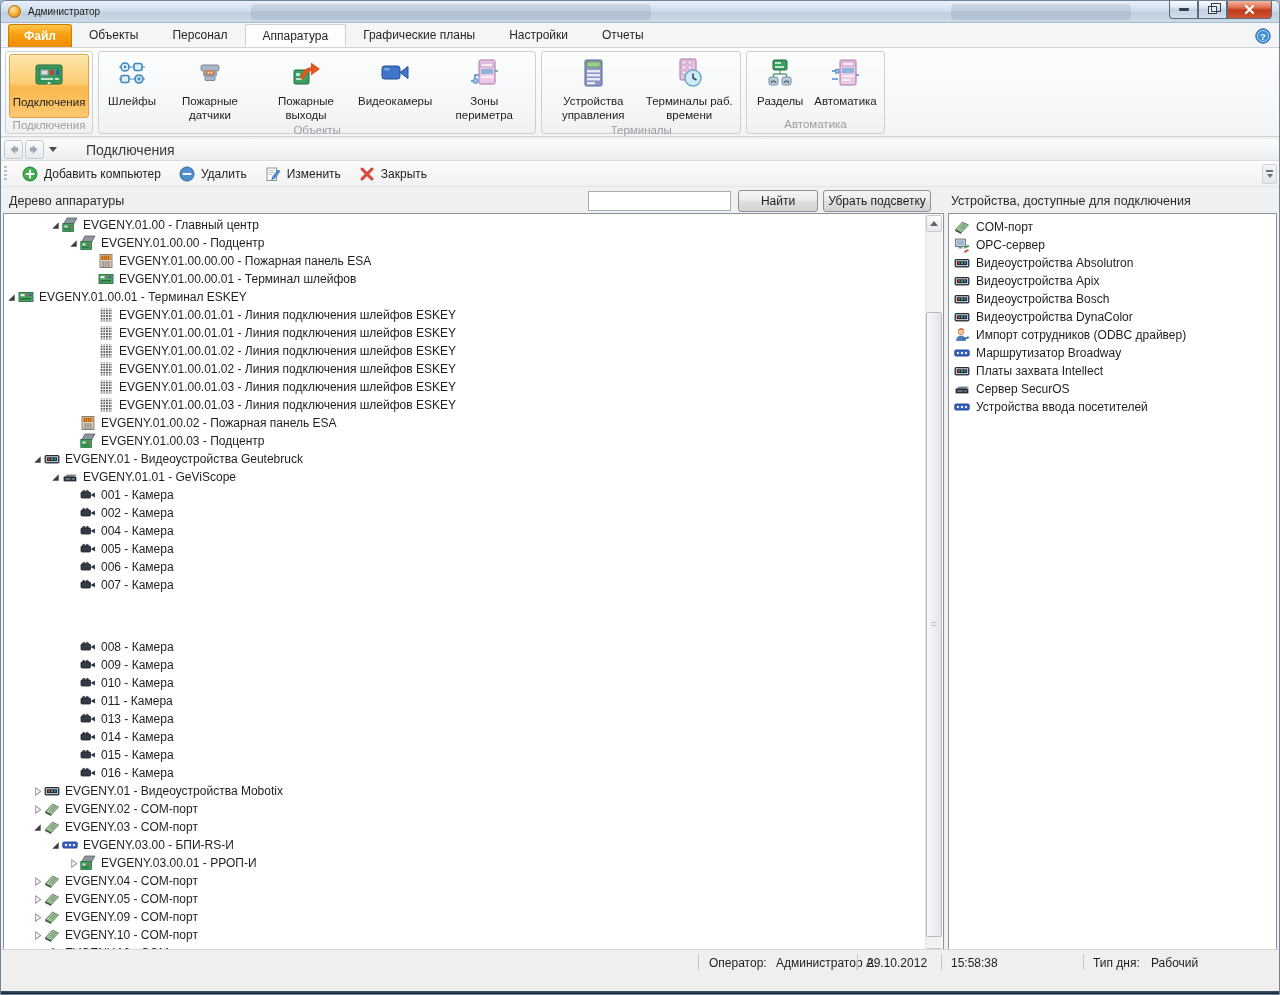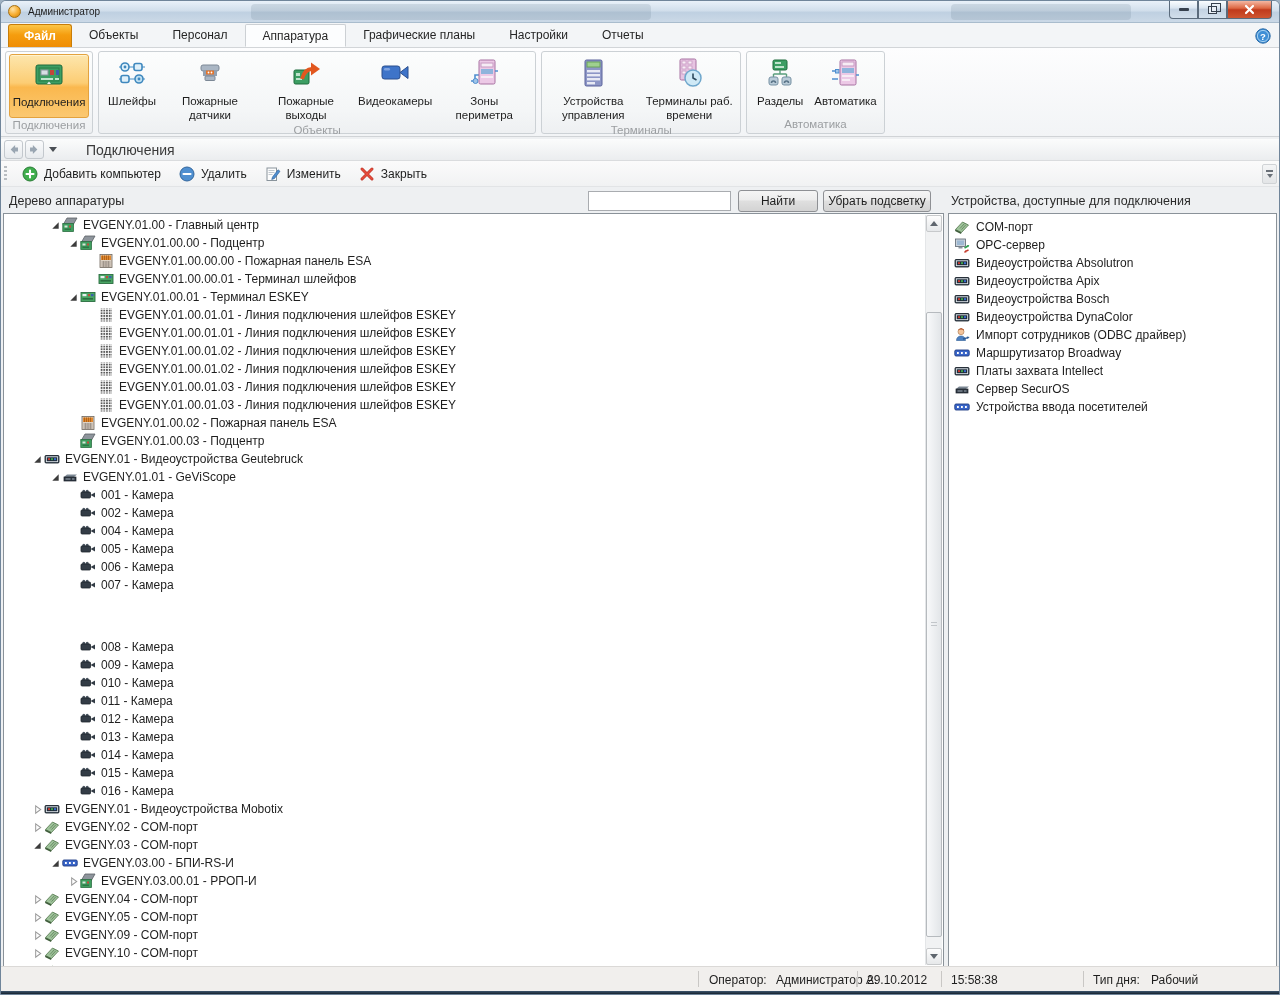--- a/index.html
+++ b/index.html
@@ -99,21 +99,21 @@
   .sb-down i{width:0;height:0;border-left:4px solid transparent;border-right:4px solid transparent;border-top:5px solid #5f666e;}
   .sb-thumb{position:absolute;left:0;width:16px;top:97px;height:625px;border:1px solid #b6babe;border-radius:2px;
     background:linear-gradient(90deg,#f8f9fa,#e2e5e8);}
   .sb-thumb:after{content:"";position:absolute;left:4px;right:4px;top:50%;height:6px;margin-top:-3px;
     background:repeating-linear-gradient(#c2c6ca 0 1px,transparent 1px 3px);}
   .right-panel{position:absolute;top:212px;left:947px;right:2px;bottom:27px;background:#fff;
     border:1px solid #8a9299;padding-top:4px;overflow:hidden;}
   .drow{height:18px;display:flex;align-items:center;padding-left:5px;white-space:nowrap;}
   .drow .ticon-wrap{margin-right:6px;}
   
-  .statusbar{position:absolute;left:0;right:0;bottom:0;height:28px;background:#f1efed;border-top:1px solid #dbd9d7;}
+  .statusbar{position:absolute;left:0;right:0;bottom:0;height:45px;background:#f1efed;border-top:1px solid #dbd9d7;}
   .statusbar:after{content:"";position:absolute;left:0;right:0;bottom:0;height:3px;
     background:linear-gradient(#3c556e,#16222e);}
   .sb-sep{position:absolute;top:4px;width:1px;height:16px;background:#c9c7c5;}
   .sb-item{position:absolute;top:6px;font-size:12px;color:#1e1e1e;white-space:nowrap;}
   .hidden-defs{position:absolute;width:0;height:0;overflow:hidden;}
 </style>
 </head>
 <body>
 
 <svg class="hidden-defs" aria-hidden="true">
@@ -517,21 +517,21 @@
   </div>
         <div class="trow" style="padding-left: 80px;">
     <span class="texp"></span>
     <span class="ticon-wrap">
             <svg class="ticon" viewBox="0 0 16 16">
               <use href="#ic-board"></use>
             </svg>
           </span>
     <span class="tlabel">EVGENY.01.00.00.01 - Терминал шлейфов</span>
   </div>
-        <div class="trow" style="padding-left: 62px; text-align: center;">
+        <div class="trow" style=" text-align: center;">
     <span class="texp">
             <svg class="expsvg" viewBox="0 0 12 12">
               <use href="#exp-open"></use>
             </svg>
           </span>
     <span class="ticon-wrap">
             <svg class="ticon" viewBox="0 0 16 16">
               <use href="#ic-board"></use>
             </svg>
           </span>
@@ -717,29 +717,20 @@
     <span class="tlabel">010 - Камера</span>
   </div>
         <div class="trow" style="padding-left: 62px;">
     <span class="texp"></span>
     <span class="ticon-wrap">
             <svg class="ticon" viewBox="0 0 16 16">
               <use href="#ic-camera"></use>
             </svg>
           </span>
     <span class="tlabel">011 - Камера</span>
-  </div>
-        <div class="trow" style="padding-left: 62px;">
-    <span class="texp"></span>
-    <span class="ticon-wrap">
-            <svg class="ticon" viewBox="0 0 16 16">
-              <use href="#ic-camera"></use>
-            </svg>
-          </span>
-    <span class="tlabel">012 - Камера</span>
   </div>
         <div class="trow" style="padding-left: 62px;">
     <span class="texp"></span>
     <span class="ticon-wrap">
             <svg class="ticon" viewBox="0 0 16 16">
               <use href="#ic-camera"></use>
             </svg>
           </span>
     <span class="tlabel">013 - Камера</span>
   </div>

